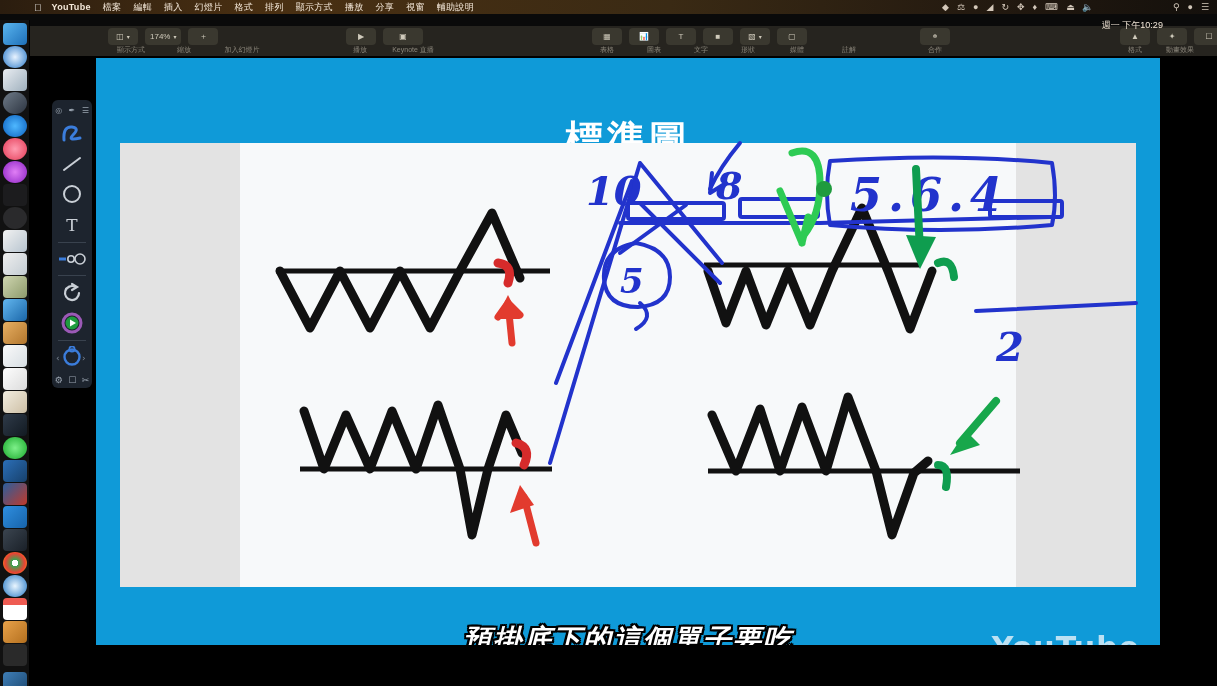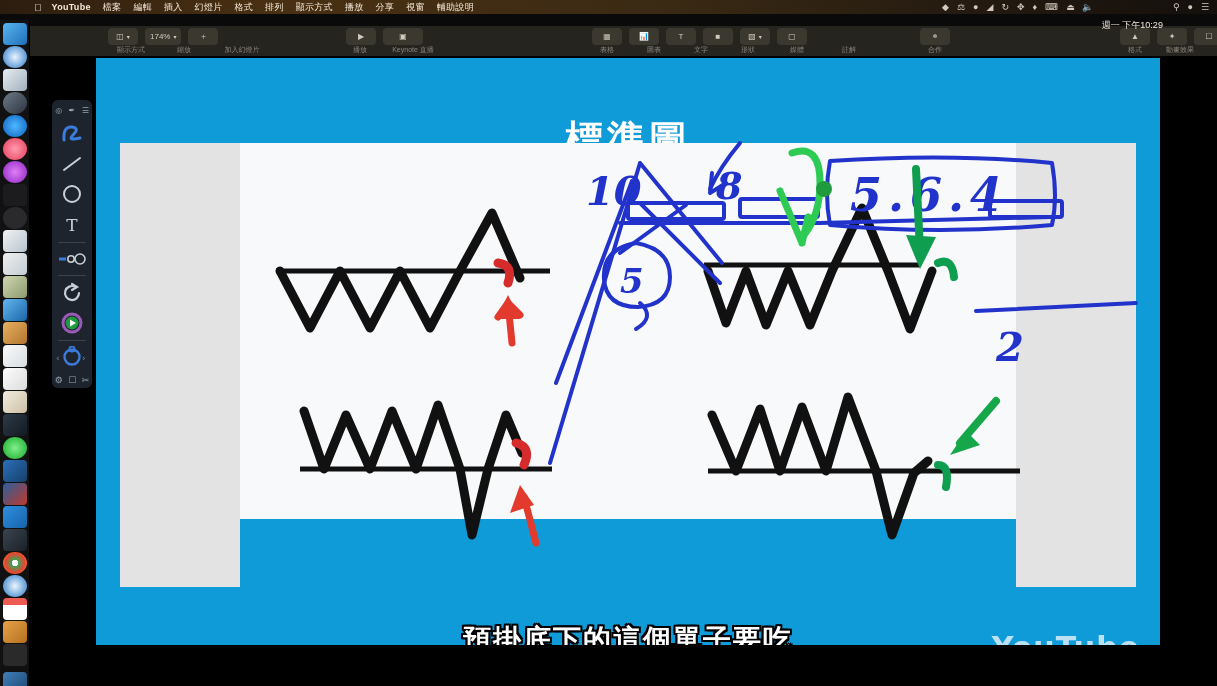--- a/index.html
+++ b/index.html
@@ -66,35 +66,36 @@
   .slide {
     position: absolute; left: 96px; top: 58px; width: 1064px; height: 613px;
     background: #0f9ad8; overflow: hidden;
   }
   .slide-title {
     position: absolute; left: 0; top: 20px; width: 1064px;
     text-align: center; color: #fff; font-size: 38px; font-weight: bold;
     letter-spacing: 4px; font-family: "DejaVu Sans", sans-serif; margin-top: 36px;
   }
   .white-board {
-    position: absolute; left: 24px; top: 85px; width: 1016px; height: 376px;
+    position: absolute; left: 24px; top: 85px; width: 1016px; height: 444px;
     background: #f7f9fa;
     border-radius: 11px;
   }
   .board-grey {
     position: absolute; left: 0; top: 0; width: 120px; height: 444px; background: #e3e3e3;
   }
   .board-grey.right { left: 896px; width: 120px; }
 
   .subtitle {
     position: absolute; left: 0; top: 563px; width: 1064px; text-align: center;
     font-size: 28px; color: #fff; font-weight: bold; letter-spacing: 2px;
     text-shadow: -2px 0 #000, 2px 0 #000, 0 -2px #000, 0 2px #000,
                  -2px -2px #000, 2px 2px #000, -2px 2px #000, 2px -2px #000;
     font-family: "DejaVu Sans", sans-serif;
+    font-style: italic;
   }
   .logo-mark {
     position: absolute; right: 20px; bottom: 6px; font-size: 30px; font-weight: bold;
     color: #cfe9f7; letter-spacing: 1px; opacity: .9;
     font-family: "DejaVu Sans", sans-serif;
   }
   .watermark {
     position: absolute; right: 8px; bottom: 10px;
     font-size: 27px; font-style: italic; font-weight: bold; color: #111;
     font-family: "DejaVu Serif", serif;

